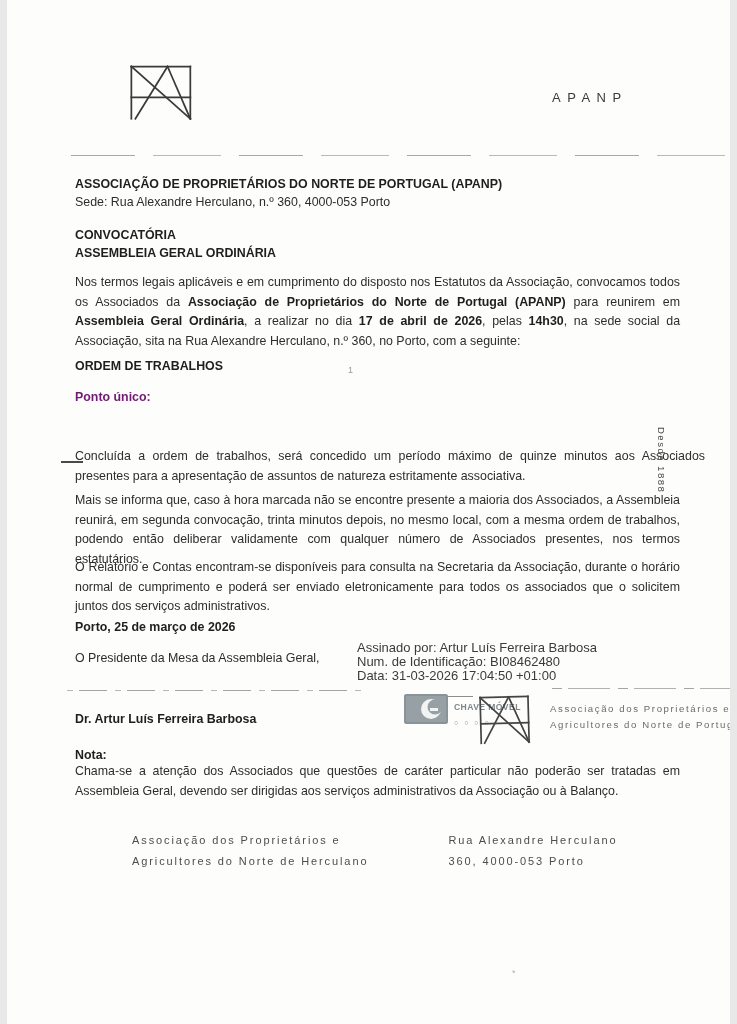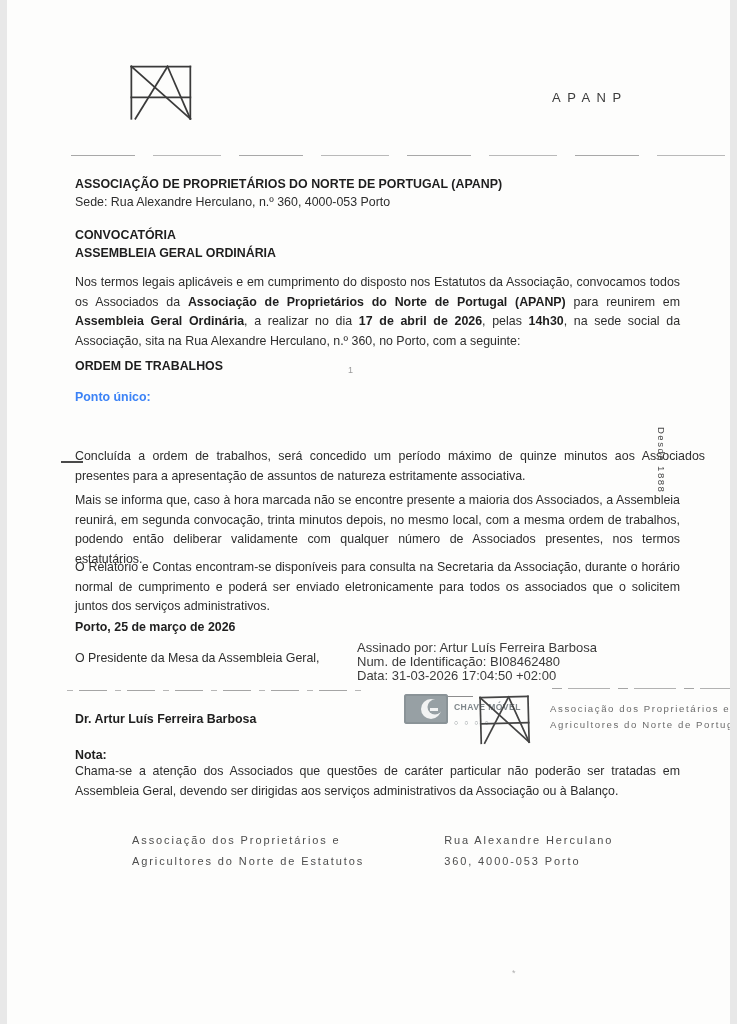--- a/index.html
+++ b/index.html
@@ -22,21 +22,21 @@
 
   .org-name{left:68px;top:175px;font-weight:bold;color:#1e1e1e;}
   .org-addr{left:68px;top:193px;}
 
   .title1{left:68px;top:226px;font-weight:bold;color:#1e1e1e;}
   .title2{left:68px;top:244px;font-weight:bold;color:#1e1e1e;}
 
   .intro{left:68px;top:273px;width:605px;}
   .ordem{left:68px;top:357px;font-weight:bold;color:#1e1e1e;}
   .stray-1{left:341px;top:361px;font-size:9px;color:#9a9a9a;}
-  .ponto-label{left:68px;top:388px;font-weight:bold;color:#3b82f6;}
+  .ponto-label{left:68px;top:388px;font-weight:bold;color:#701a75;}
   .ponto-text{left:68px;top:405px;width:605px;}
   .pen-mark{left:54px;top:461px;width:22px;height:2px;background:#4a4a4a;}
   .concluida{left:68px;top:447px;width:630px;}
   .desde{left:648px;top:427px;writing-mode:vertical-rl;font-size:9.5px;
     letter-spacing:1.5px;color:#474747;line-height:12px;}
   .para-mais{left:68px;top:491px;width:605px;}
   .para-relatorio{left:68px;top:558px;width:605px;}
   .dateline{left:68px;top:618px;font-weight:bold;color:#1e1e1e;}
   .president{left:68px;top:649px;text-align:center;}
 
@@ -106,21 +106,21 @@
 
   <p class="abs para-mais just">Mais se informa que, caso à hora marcada não se encontre presente a maioria dos Associados, a Assembleia reunirá, em segunda convocação, trinta minutos depois, no mesmo local, com a mesma ordem de trabalhos, podendo então deliberar validamente com qualquer número de Associados presentes, nos termos estatutários.</p>
   <p class="abs para-relatorio just">O Relatório e Contas encontram-se disponíveis para consulta na Secretaria da Associação, durante o horário normal de cumprimento e poderá ser enviado eletronicamente para todos os associados que o solicitem juntos dos serviços administrativos.</p>
 
   <div class="abs dateline">Porto, 25 de março de 2026</div>
   <div class="abs president">O Presidente da Mesa da Assembleia Geral,</div>
 
   <div class="abs sig-meta">
     <div>Assinado por: Artur Luís Ferreira Barbosa</div>
     <div>Num. de Identificação: BI08462480</div>
-    <div>Data: 31-03-2026 17:04:50 +02:00</div>
+    <div>Data: 31-03-2026 17:04:50 +01:00</div>
   </div>
 
   <div class="abs sig-line-left"></div>
   <div class="abs sig-line-mid"></div>
   <div class="abs sig-line-right"></div>
 
   <div class="abs stamp">
     <div class="stamp-box">
       <svg class="linework" viewBox="0 0 44 30">
         <circle cx="27" cy="15" r="10" fill="#f2f3f3"></circle>
@@ -152,21 +152,21 @@
   </div>
 
   <div class="abs signer-name">Dr. Artur Luís Ferreira Barbosa</div>
 
   <div class="abs nota-label">Nota:</div>
   <p class="abs nota-text just">Chama-se a atenção dos Associados que questões de caráter particular não poderão ser tratadas em Assembleia Geral, devendo ser dirigidas aos serviços administrativos da Associação ou à Balanço.</p>
 
   <div class="abs footer">
     <div>
       <div>Associação dos Proprietários e</div>
-      <div>Agricultores do Norte de Estatutos</div>
+      <div>Agricultores do Norte de Herculano</div>
     </div>
     <div>
       <div>Rua Alexandre Herculano</div>
       <div>360, 4000-053 Porto</div>
     </div>
   </div>
 
   <span class="abs asterisk">*</span>
 </div>
 

